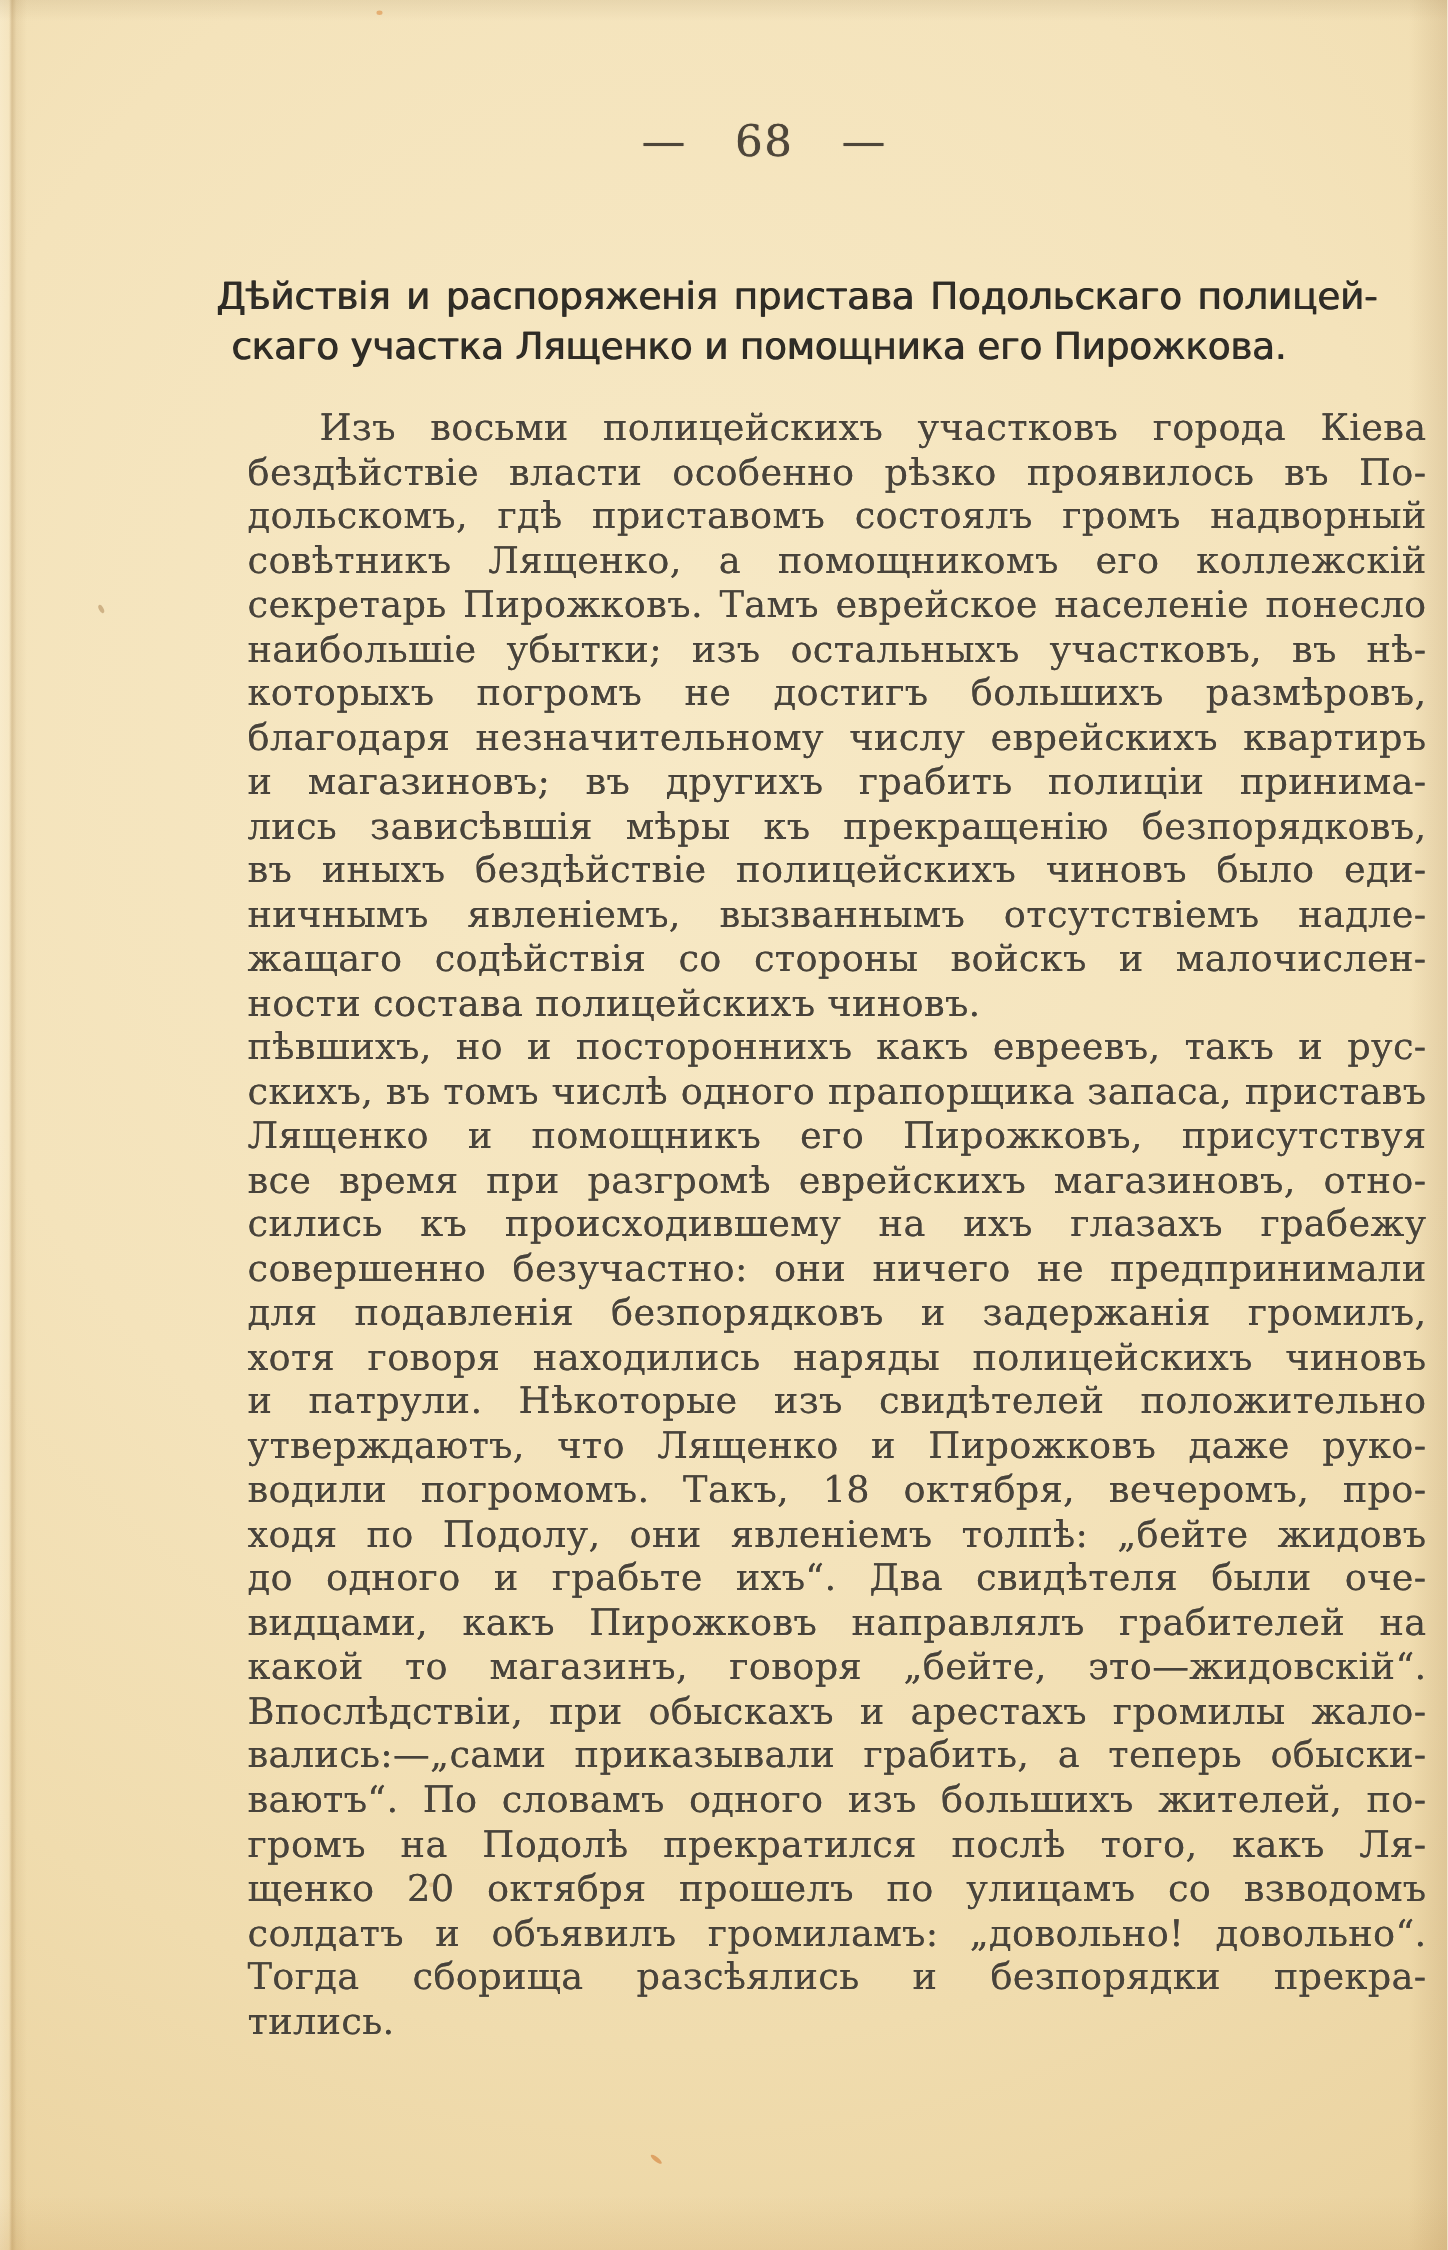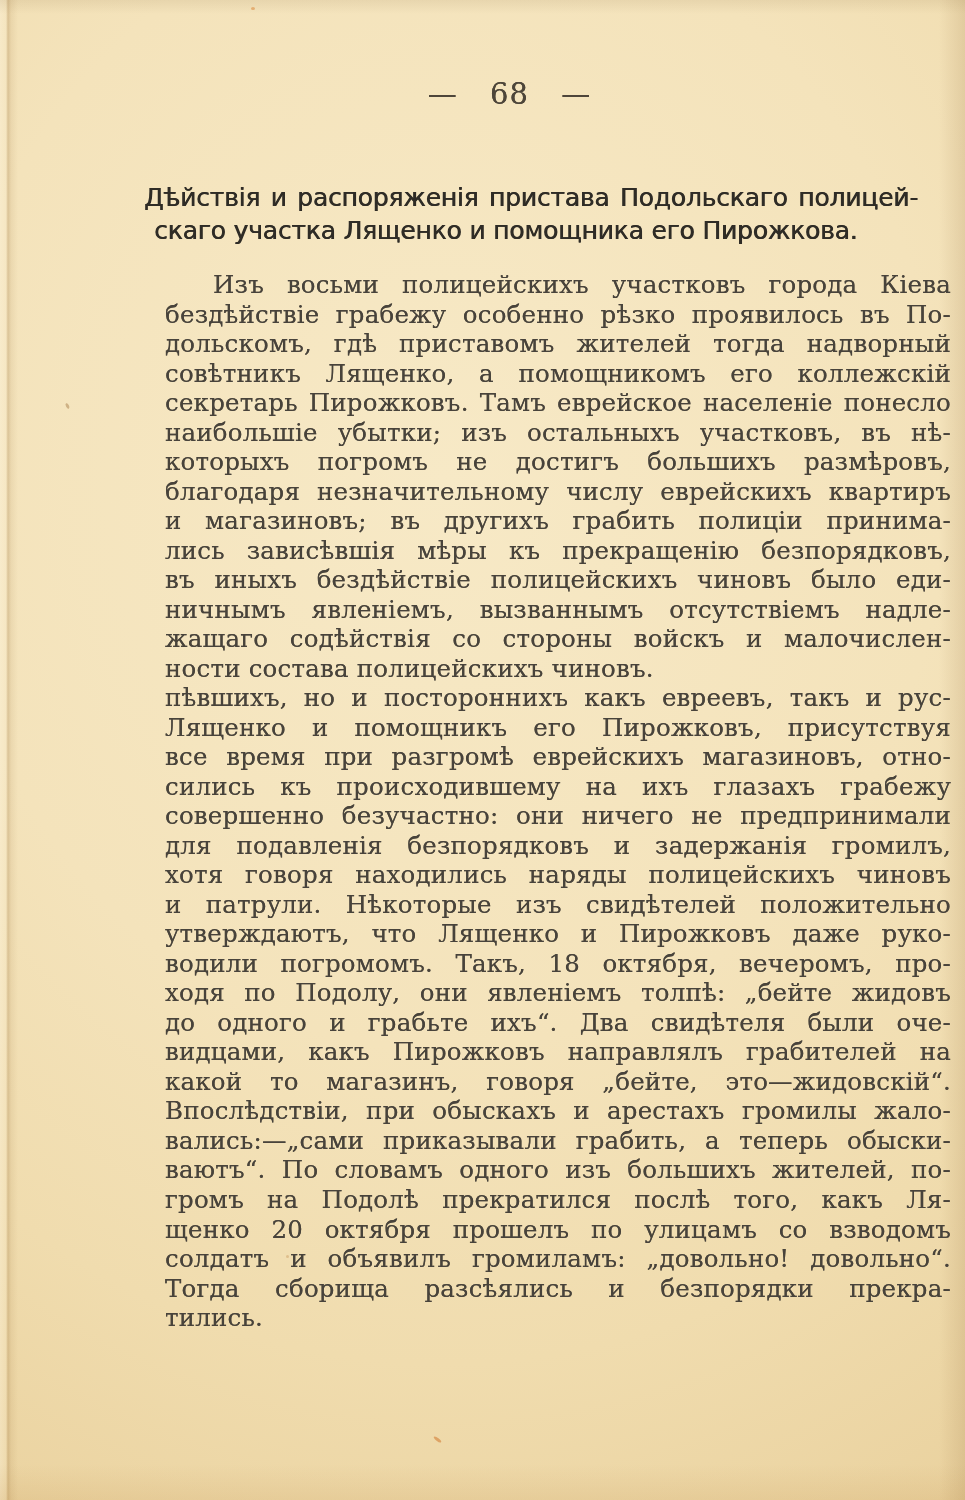--- a/index.html
+++ b/index.html
@@ -69,36 +69,37 @@
 <div class="pagenum">— 68 —</div>
 
 <div class="heading">
     <div class="hline">Дѣйствія и распоряженія пристава Подольскаго полицей-</div>
     <div class="hline hlast">скаго участка Лященко и помощника его Пирожкова.</div>
   </div>
 
 <div class="bodytext">
     <div class="para">
       <div class="line first">Изъ восьми полицейскихъ участковъ города Кіева</div>
-      <div class="line">бездѣйствіе грабежу особенно рѣзко проявилось въ По-</div>
-      <div class="line">дольскомъ, гдѣ приставомъ жителей тогда надворный</div>
+      <div class="line">бездѣйствіе власти особенно рѣзко проявилось въ По-</div>
+      <div class="line">дольскомъ, гдѣ приставомъ состоялъ громъ надворный</div>
       <div class="line">совѣтникъ Лященко, а помощникомъ его коллежскій</div>
       <div class="line">секретарь Пирожковъ. Тамъ еврейское населеніе понесло</div>
       <div class="line">наибольшіе убытки; изъ остальныхъ участковъ, въ нѣ-</div>
       <div class="line">которыхъ погромъ не достигъ большихъ размѣровъ,</div>
       <div class="line">благодаря незначительному числу еврейскихъ квартиръ</div>
       <div class="line">и магазиновъ; въ другихъ грабить полиціи принима-</div>
       <div class="line">лись зависѣвшія мѣры къ прекращенію безпорядковъ,</div>
       <div class="line">въ иныхъ бездѣйствіе полицейскихъ чиновъ было еди-</div>
       <div class="line">ничнымъ явленіемъ, вызваннымъ отсутствіемъ надле-</div>
       <div class="line">жащаго содѣйствія со стороны войскъ и малочислен-</div>
       <div class="line plast">ности состава полицейскихъ чиновъ.</div>
     </div>
     <div class="para">
       <div class="line">пѣвшихъ, но и постороннихъ какъ евреевъ, такъ и рус-</div>
+      <div class="line">скихъ, въ томъ числѣ одного прапорщика запаса, приставъ</div>
       <div class="line">Лященко и помощникъ его Пирожковъ, присутствуя</div>
       <div class="line">все время при разгромѣ еврейскихъ магазиновъ, отно-</div>
       <div class="line">сились къ происходившему на ихъ глазахъ грабежу</div>
       <div class="line">совершенно безучастно: они ничего не предпринимали</div>
       <div class="line">для подавленія безпорядковъ и задержанія громилъ,</div>
       <div class="line">хотя говоря находились наряды полицейскихъ чиновъ</div>
       <div class="line">и патрули. Нѣкоторые изъ свидѣтелей положительно</div>
       <div class="line">утверждаютъ, что Лященко и Пирожковъ даже руко-</div>
       <div class="line">водили погромомъ. Такъ, 18 октября, вечеромъ, про-</div>
       <div class="line">ходя по Подолу, они явленіемъ толпѣ: „бейте жидовъ</div>

